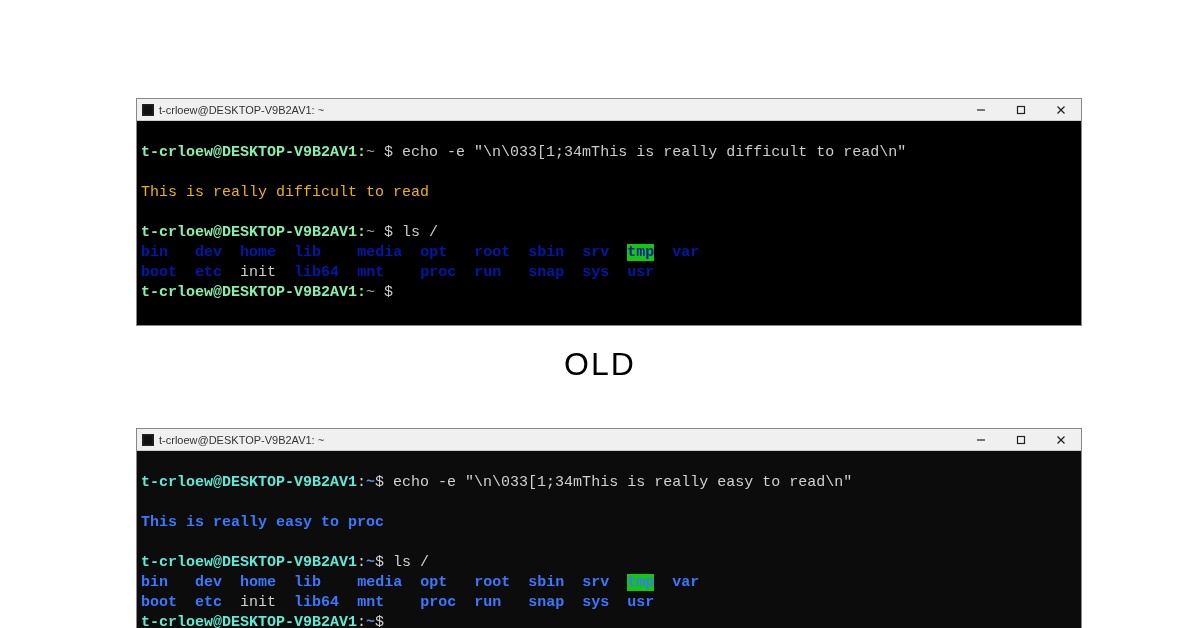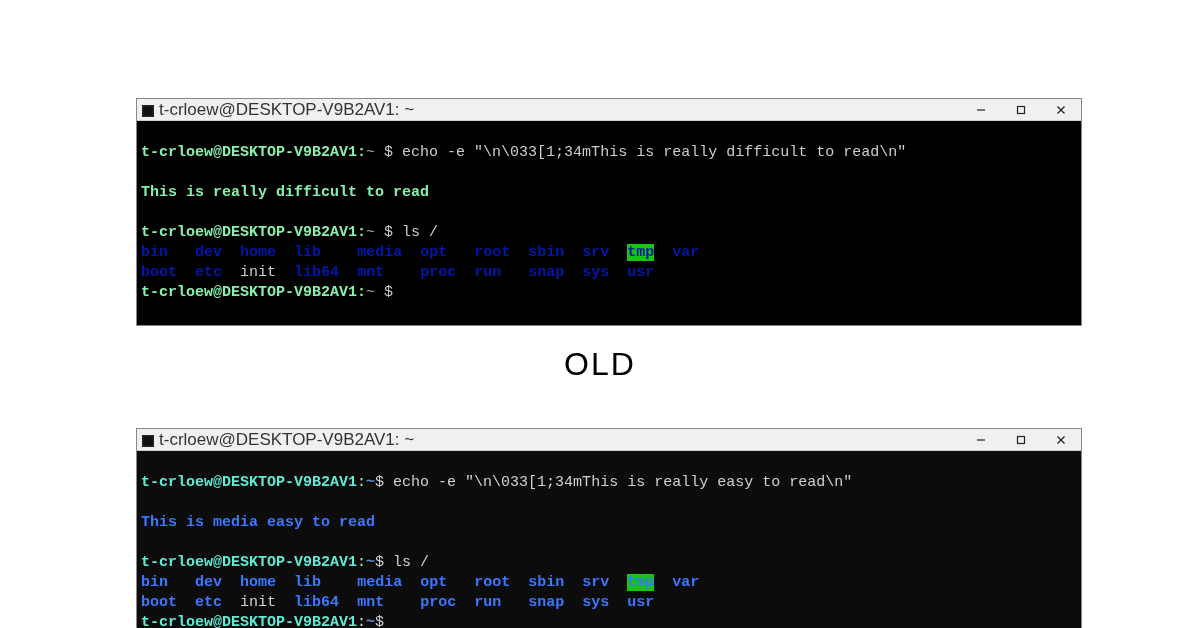--- a/index.html
+++ b/index.html
@@ -16,21 +16,21 @@
     border: 1px solid #888;
     background: #000;
   }
   .titlebar {
     height: 22px;
     background: #f0f0f0;
     display: flex;
     align-items: center;
     border-bottom: 1px solid #ccc;
     color: #333;
-    font-size: 17px;
+    font-size: 11px;
   }
   .titlebar .icon {
     width: 14px;
     height: 14px;
     margin: 0 4px;
     display: inline-block;
   }
   .titlebar .icon svg { width: 14px; height: 14px; }
   .titlebar .title { flex: 0 0 auto; }
   .titlebar .spacer { flex: 1; }
@@ -51,21 +51,21 @@
     font-size: 15px;
     line-height: 20px;
     padding: 2px 4px;
     white-space: pre;
   }
   .term2 { background: #0c0c0c; }
 
   .prompt-user { color: #86efac; font-weight: bold; }
   .prompt-path-old { color: #aaa; }
   .cmd-white { color: #cccccc; }
-  .dim-blue { color: #86efac; font-weight: bold; }
+  .dim-blue { color: #eab308; font-weight: normal; }
   .dir-blue1 { color: #0018aa; font-weight: bold; }
   .file-white { color: #cccccc; }
   .tmp-hl1 { background: #16c60c; color: #0018aa; font-weight: bold; }
 
   .prompt-user2 { color: #5eead4; font-weight: bold; }
   .prompt-path2 { color: #5c8fd6; font-weight: bold; }
   .cmd-white2 { color: #d0d0d0; }
   .bright-blue { color: #3b78ff; font-weight: bold; }
   .tmp-hl2 { background: #16c60c; color: #3b78ff; font-weight: bold; }
 
@@ -146,20 +146,20 @@
     <div class="btn">
       <svg viewBox="0 0 10 10">
           <line x1="1.5" y1="1.5" x2="8.5" y2="8.5"></line>
           <line x1="8.5" y1="1.5" x2="1.5" y2="8.5"></line>
         </svg>
     </div>
   </div>
   <div class="term term2">
 <span><span class="prompt-user2">t-crloew@DESKTOP-V9B2AV1</span><span class="cmd-white2">:</span><span class="prompt-path2">~</span><span class="cmd-white2">$ </span><span class="cmd-white2">echo -e "\n\033[1;34mThis is really easy to read\n"</span></span>
 
-<span class="bright-blue">This is media easy to read</span>
+<span class="bright-blue">This is really easy to proc</span>
 
 <span><span class="prompt-user2">t-crloew@DESKTOP-V9B2AV1</span><span class="cmd-white2">:</span><span class="prompt-path2">~</span><span class="cmd-white2">$ </span><span class="cmd-white2">ls /</span></span>
 <span><span class="bright-blue">bin</span>   <span class="bright-blue">dev</span>  <span class="bright-blue">home</span>  <span class="bright-blue">lib</span>    <span class="bright-blue">media</span>  <span class="bright-blue">opt</span>   <span class="bright-blue">root</span>  <span class="bright-blue">sbin</span>  <span class="bright-blue">srv</span>  <span class="tmp-hl2">tmp</span>  <span class="bright-blue">var</span></span>
 <span><span class="bright-blue">boot</span>  <span class="bright-blue">etc</span>  <span class="cmd-white2">init</span>  <span class="bright-blue">lib64</span>  <span class="bright-blue">mnt</span>    <span class="bright-blue">proc</span>  <span class="bright-blue">run</span>   <span class="bright-blue">snap</span>  <span class="bright-blue">sys</span>  <span class="bright-blue">usr</span></span>
 <span><span class="prompt-user2">t-crloew@DESKTOP-V9B2AV1</span><span class="cmd-white2">:</span><span class="prompt-path2">~</span><span class="cmd-white2">$</span></span>
   </div>
 </div>
 
 </body></html>

